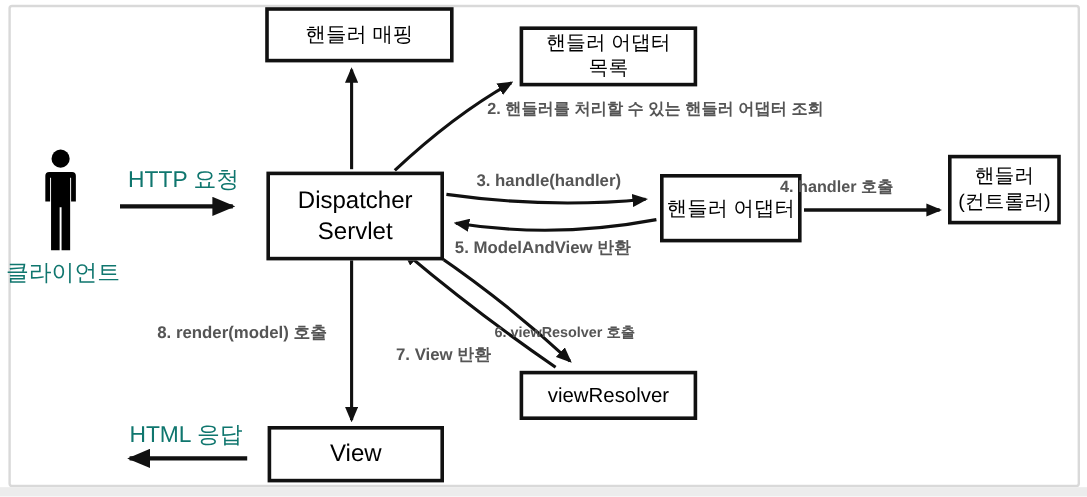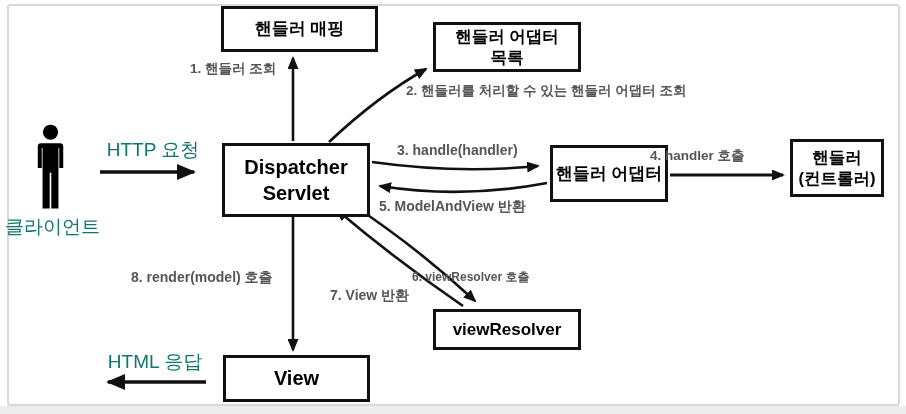--- a/index.html
+++ b/index.html
@@ -10,21 +10,21 @@
   #frame{
     position:absolute;left:7px;top:4px;width:889px;height:398px;
     border:2px solid #d9d9d9;border-radius:3px;background:#ffffff;
   }
   #bottom-strip{
     position:absolute;left:0;top:406px;width:906px;height:8px;background:#ececec;
   }
   .box{
     position:absolute;box-sizing:border-box;border:3px solid #111111;background:#ffffff;
     display:flex;flex-direction:column;align-items:center;justify-content:center;
-    color:#000000;font-weight:bold;text-align:center;line-height:1.25;z-index:3;
+    color:#000000;font-weight:normal;text-align:center;line-height:1.25;z-index:3;
   }
   .step{
     position:absolute;font-size:13.5px;font-weight:bold;color:#555555;
     white-space:nowrap;z-index:4;
   }
   .client-text{
     position:absolute;font-size:19px;color:#0f766e;white-space:nowrap;
     text-align:center;z-index:4;
   }
   #arrows{position:absolute;left:0;top:0;z-index:2;pointer-events:none;}
@@ -84,34 +84,33 @@
 
   <div class="box" style="left:222px;top:143px;width:148px;height:74px;font-size:20px;line-height:1.3;">
     <span>Dispatcher</span>
     <span>Servlet</span>
   </div>
 
   <div class="box" style="left:550px;top:145px;width:118px;height:57px;font-size:17px;">
     <span>핸들러 어댑터</span>
   </div>
 
-  <div class="box" style="left:790px;top:139px;width:94px;height:58px;font-size:16.5px;">
+  <div class="box" style="left:790px;top:129px;width:94px;height:58px;font-size:16.5px;">
     <span>핸들러</span>
     <span>(컨트롤러)</span>
   </div>
 
   <div class="box" style="left:433px;top:309px;width:148px;height:41px;font-size:17px;">
     <span>viewResolver</span>
   </div>
 
   <div class="box" style="left:223px;top:355px;width:147px;height:47px;font-size:20px;">
     <span>View</span>
   </div>
 
-  <div class="step" style="left:190px;top:60px;">1. 핸들러 조회</div>
   <div class="step" style="left:406px;top:82px;">2. 핸들러를 처리할 수 있는 핸들러 어댑터 조회</div>
   <div class="step" style="left:397px;top:142px;font-size:14px;">3. handle(handler)</div>
   <div class="step" style="left:650px;top:147px;">4. handler 호출</div>
   <div class="step" style="left:379px;top:198px;font-size:14px;">5. ModelAndView 반환</div>
   <div class="step" style="left:412px;top:241px;font-size:12px;margin-top:28px;">6. viewResolver 호출</div>
   <div class="step" style="left:330px;top:287px;font-size:14px;">7. View 반환</div>
   <div class="step" style="left:131px;top:269px;font-size:14px;">8. render(model) 호출</div>
 
   <div class="client-text" style="left:103px;top:137px;width:100px;">HTTP 요청</div>
   <div class="client-text" style="left:105px;top:349px;width:100px;">HTML 응답</div>

